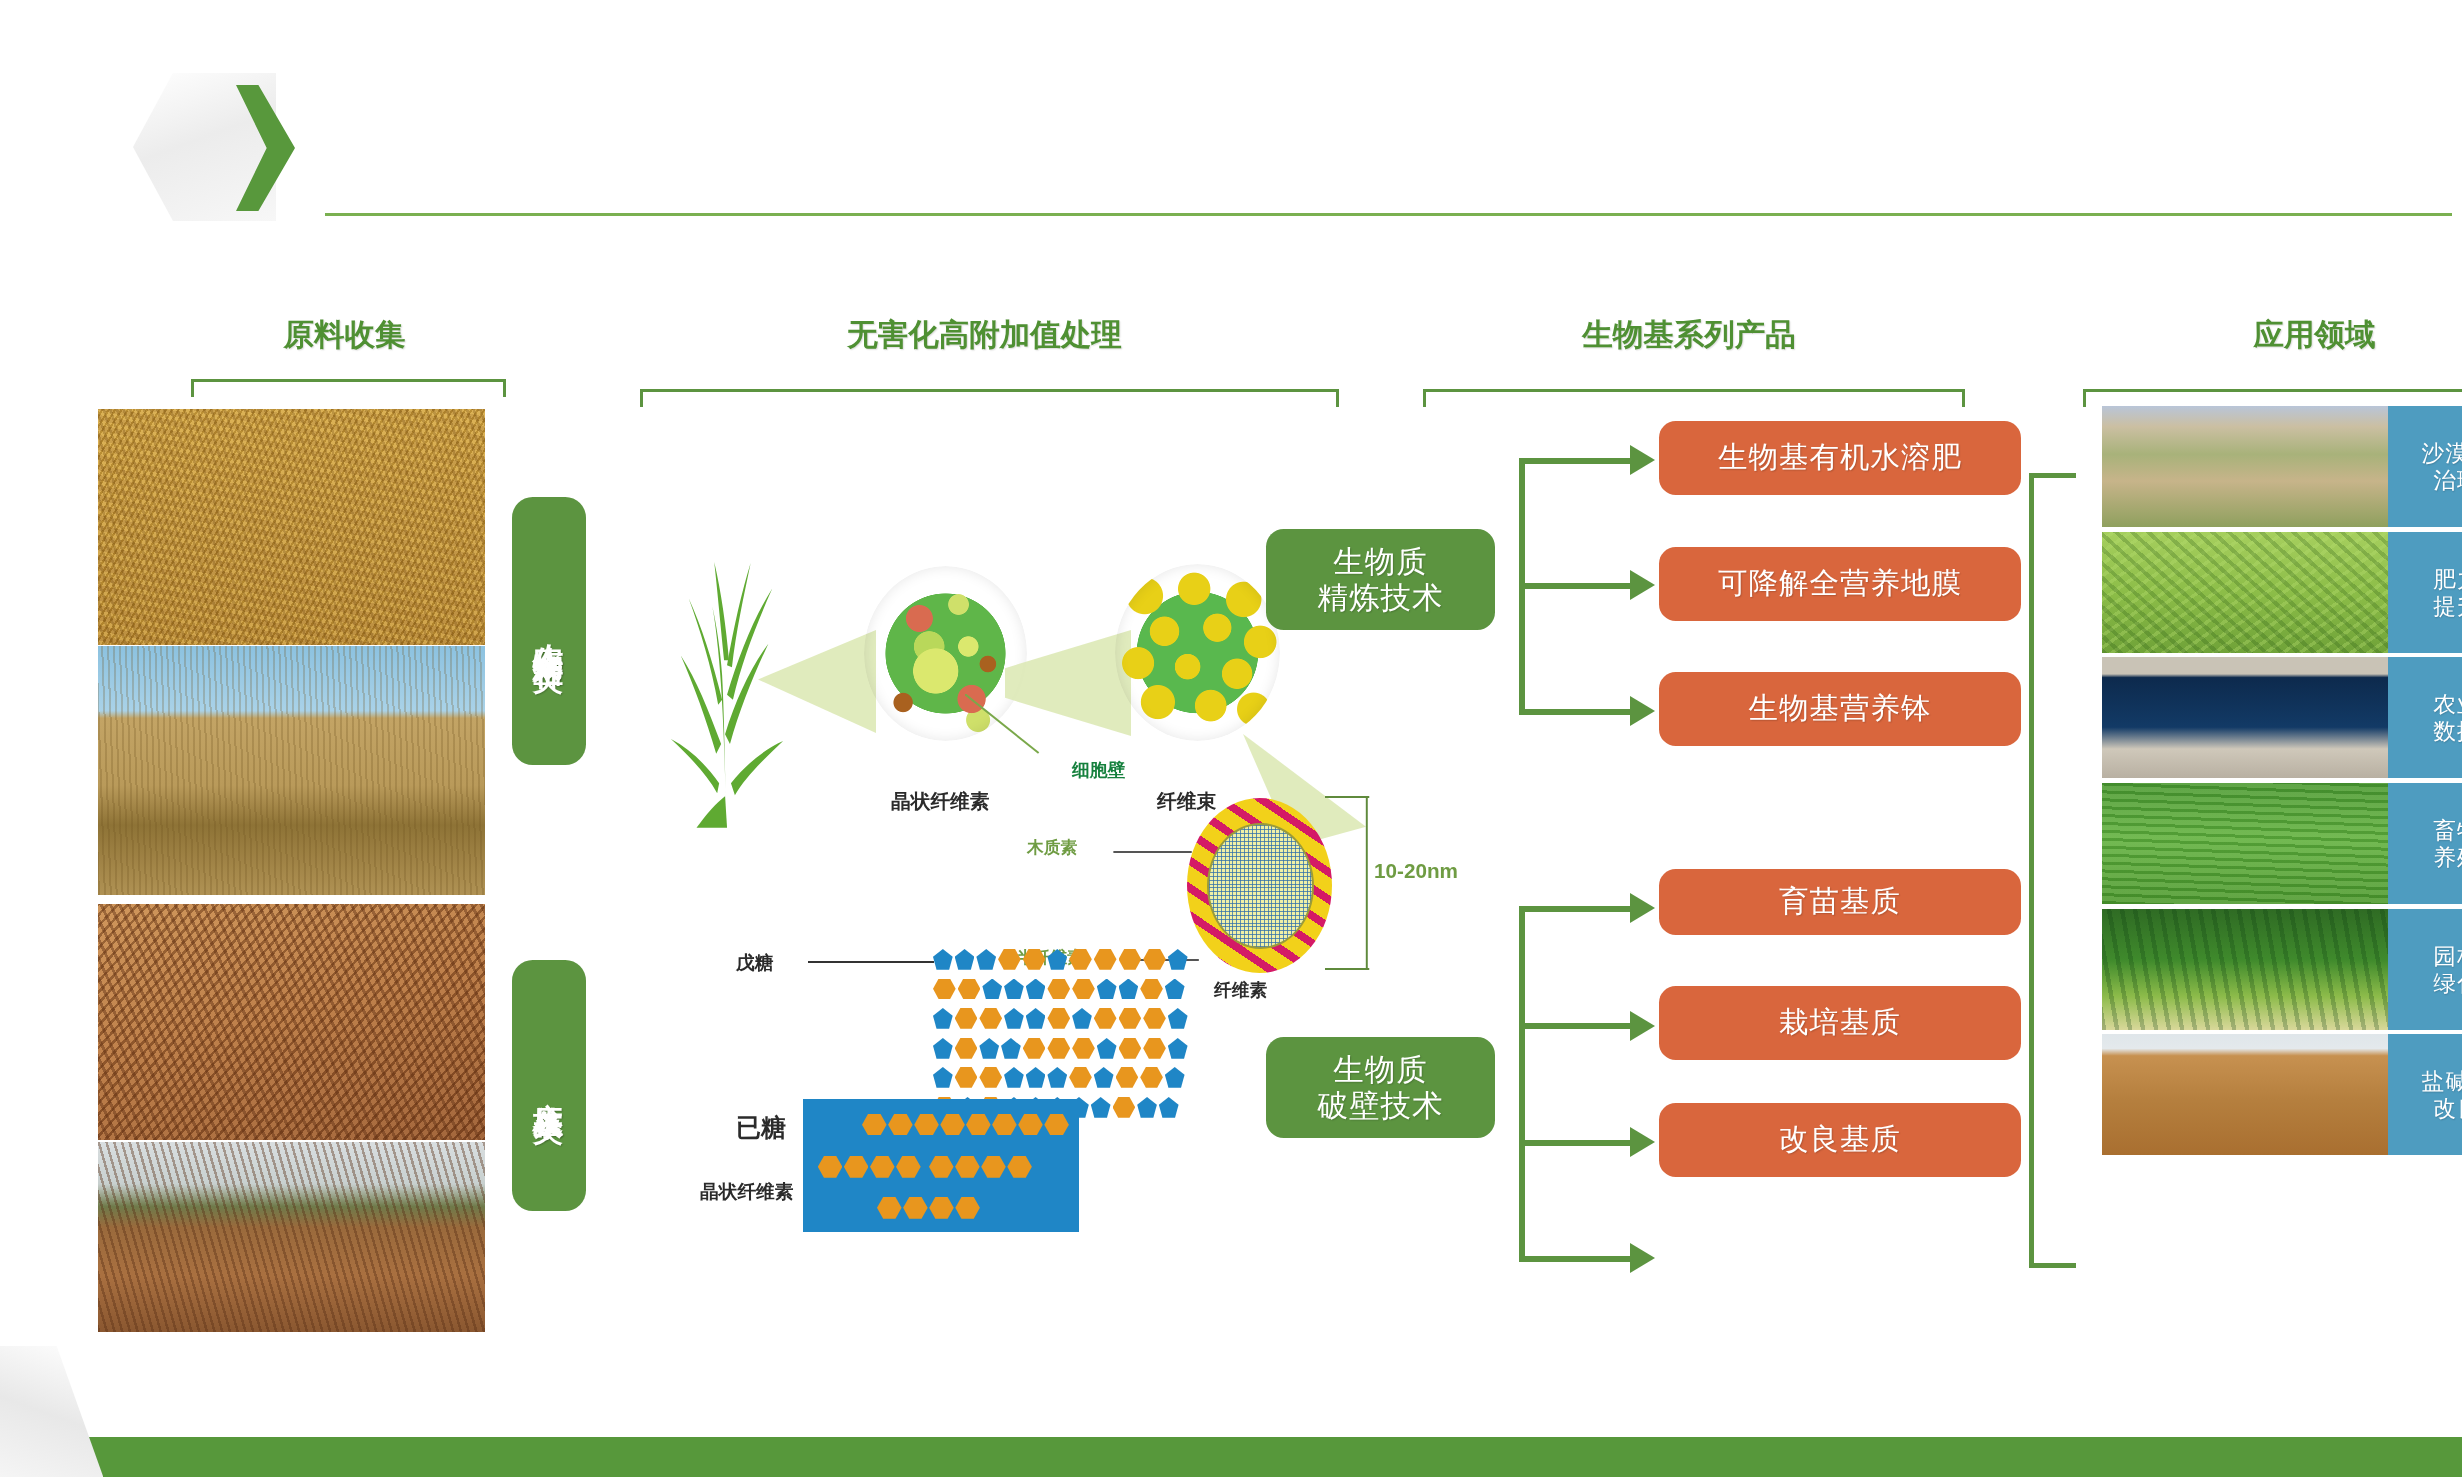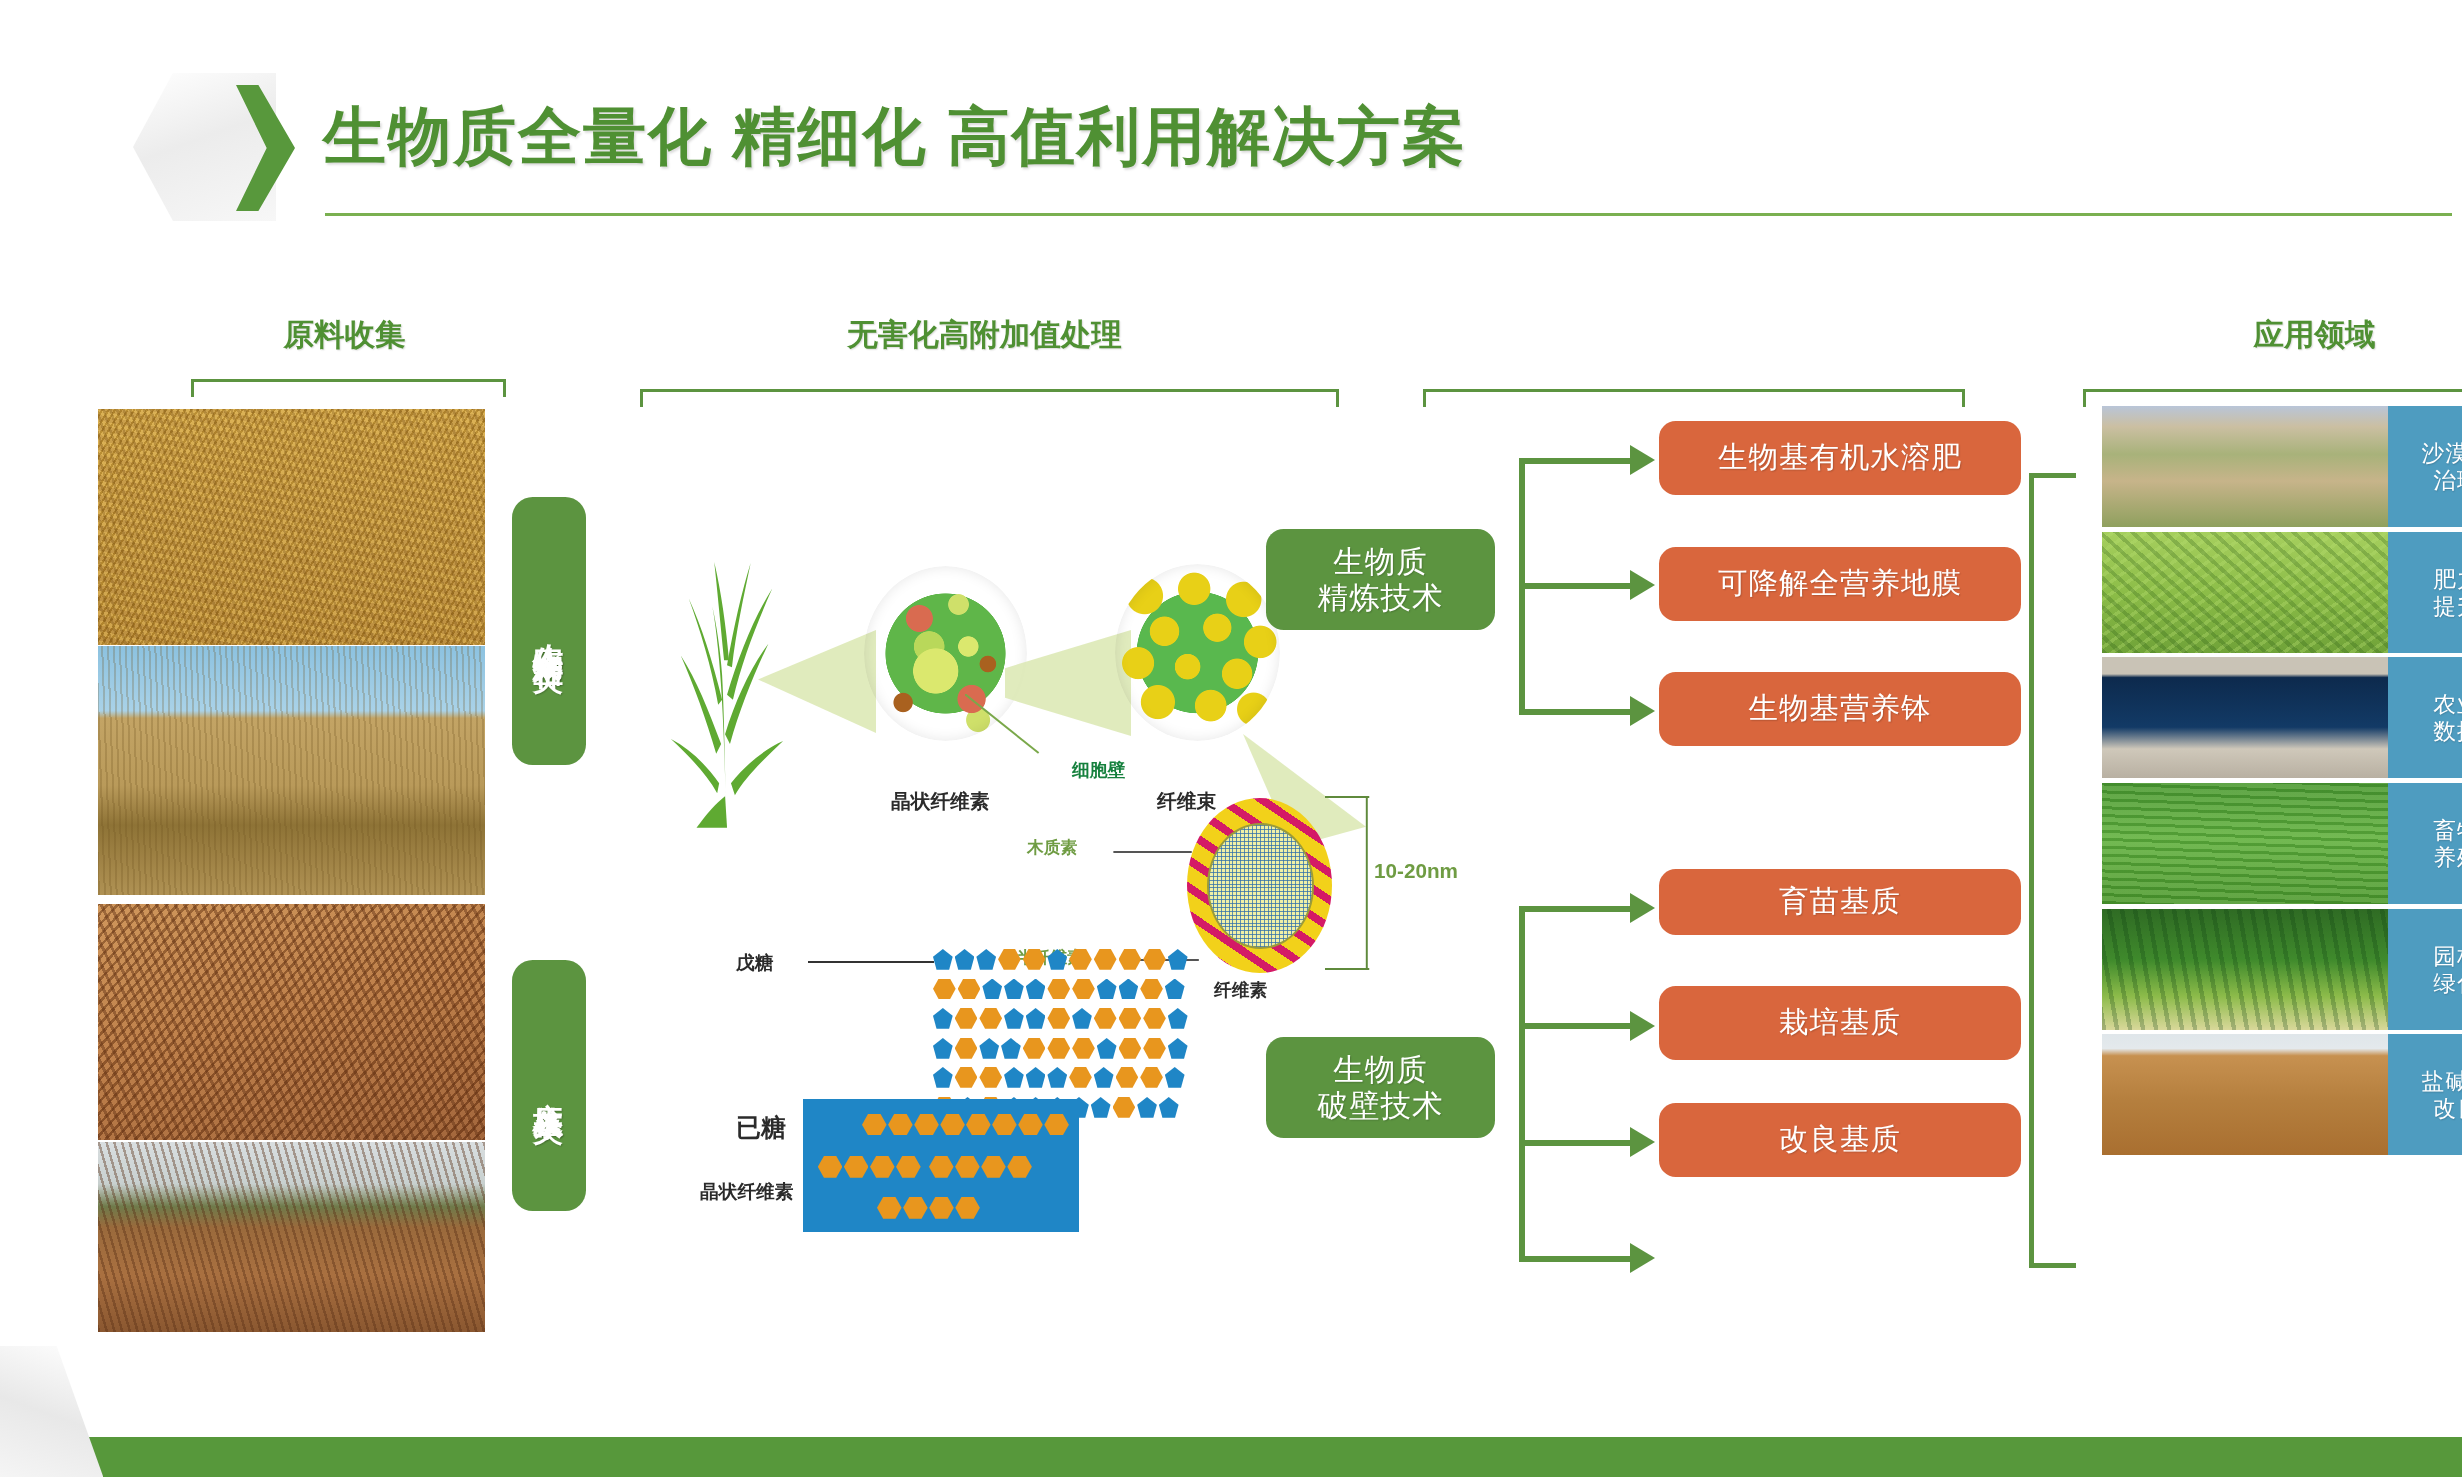--- a/index.html
+++ b/index.html
@@ -179,29 +179,29 @@
   }
   .lead-line { position:absolute; height:1.5px; background:#333; }
 </style>
 </head>
 <body>
 
 <div id="page">
 
   <div class="hex-deco"></div>
   <div class="hex-arrow"></div>
-  <div class="title">生物质全量化 精细化 高值利用解决方案</div>
   <div class="title-rule"></div>
 
   <div class="sec-head" style="left:187px; top:315px; width:315px;">原料收集</div>
   <div class="sec-bracket" style="left:191px; top:379px; width:315px;"></div>
 
   <div class="sec-head" style="left:635px; top:315px; width:699px;">无害化高附加值处理</div>
   <div class="sec-bracket" style="left:640px; top:389px; width:699px;"></div>
 
+  <div class="sec-head" style="left:1418px; top:315px; width:542px;">生物基系列产品</div>
   <div class="sec-bracket" style="left:1423px; top:389px; width:542px;"></div>
 
   <div class="sec-head" style="left:2078px; top:315px; width:473px;">应用领域</div>
   <div class="sec-bracket" style="left:2083px; top:389px; width:473px;"></div>
 
   <div class="photo ph-straw1" style="left:98px; top:409px; width:387px; height:236px;"></div>
   <div class="photo ph-bale" style="left:98px; top:646px; width:387px; height:249px;"></div>
   <div class="photo ph-branch1" style="left:98px; top:904px; width:387px; height:236px;"></div>
   <div class="photo ph-branch2" style="left:98px; top:1142px; width:387px; height:190px;"></div>
 

